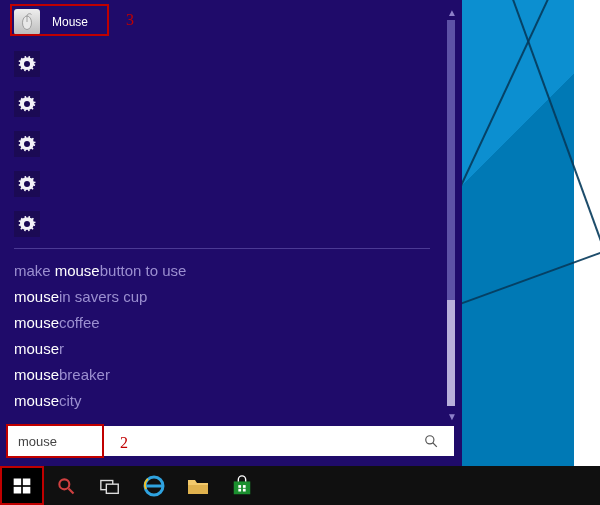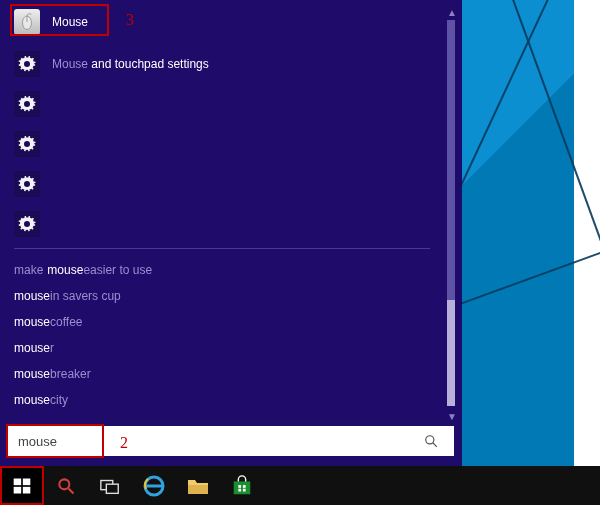--- a/index.html
+++ b/index.html
@@ -35,21 +35,21 @@
   .dim { color:#9b8fd0; }
   .item-text { white-space:nowrap; }
 
   .top-item { height:44px; }
   .annot-box1 { position:absolute; left:10px; top:4px; width:99px; height:32px; border:2px solid #c00000; pointer-events:none; }
   .annot-3 { position:absolute; left:126px; top:11px; color:#c00000; font-size:16px; font-family:serif; }
 
   .divider { margin:4px 14px 8px 14px; border:none; border-top:1px solid #4b3a95; }
 
   .suggestions { padding-left:14px; }
-  .sugg { height:26px; display:flex; align-items:center; font-size:12px; color:#fff; cursor:pointer; }
+  .sugg { height:26px; display:flex; align-items:center; font-size:15px; color:#fff; cursor:pointer; }
   .sugg .pre-dim { color:#9b8fd0; margin-right:4px; }
   .sugg .post-dim { color:#9b8fd0; margin-left:0; }
 
   .scrollbar { position:absolute; right:2px; top:4px; width:16px; height:420px; }
   .sb-track { position:absolute; left:3px; top:16px; width:8px; height:386px; background:#b8b0db; }
   .sb-thumb { position:absolute; left:3px; top:16px; width:8px; height:280px; background:#5d52a6; }
   .sb-btn { position:absolute; left:0; width:16px; height:16px; display:flex; align-items:center; justify-content:center; color:#8d80c9; font-size:10px; }
   .sb-up { top:0; } .sb-down { bottom:0; }
 
   .search-box {
@@ -102,21 +102,20 @@
         </div>
         <div class="item">
           <span class="icon-box">
             <div class="gear-tile">
               <svg width="18" height="18" viewBox="0 0 24 24" fill="#fff">
                 <path d="M12 8a4 4 0 100 8 4 4 0 000-8zm9 4l2 .5-.5 2-2-.3a9 9 0 01-1 2.4l1.3 1.6-1.4 1.4-1.6-1.3a9 9 0 01-2.4 1l.3 2-2 .5-.5-2a9 9 0 01-2.6 0l-.5 2-2-.5.3-2a9 9 0 01-2.4-1l-1.6 1.3-1.4-1.4 1.3-1.6a9 9 0 01-1-2.4l-2 .3-.5-2 2-.5a9 9 0 010-2.6l-2-.5.5-2 2 .3a9 9 0 011-2.4L3.5 4.9l1.4-1.4 1.6 1.3a9 9 0 012.4-1l-.3-2 2-.5.5 2a9 9 0 012.6 0l.5-2 2 .5-.3 2a9 9 0 012.4 1l1.6-1.3 1.4 1.4-1.3 1.6a9 9 0 011 2.4l2-.3.5 2-2 .5a9 9 0 010 2.6z" opacity="0.95"></path>
                 <circle cx="12" cy="12" r="3" fill="#1b0a54"></circle>
               </svg>
             </div>
           </span>
-          <span class="item-text"><span class="dim">Mouse</span><span> and touchpad settings</span></span>
         </div>
         <div class="item">
           <span class="icon-box">
             <div class="gear-tile">
               <svg width="18" height="18" viewBox="0 0 24 24" fill="#fff">
                 <path d="M12 8a4 4 0 100 8 4 4 0 000-8zm9 4l2 .5-.5 2-2-.3a9 9 0 01-1 2.4l1.3 1.6-1.4 1.4-1.6-1.3a9 9 0 01-2.4 1l.3 2-2 .5-.5-2a9 9 0 01-2.6 0l-.5 2-2-.5.3-2a9 9 0 01-2.4-1l-1.6 1.3-1.4-1.4 1.3-1.6a9 9 0 01-1-2.4l-2 .3-.5-2 2-.5a9 9 0 010-2.6l-2-.5.5-2 2 .3a9 9 0 011-2.4L3.5 4.9l1.4-1.4 1.6 1.3a9 9 0 012.4-1l-.3-2 2-.5.5 2a9 9 0 012.6 0l.5-2 2 .5-.3 2a9 9 0 012.4 1l1.6-1.3 1.4 1.4-1.3 1.6a9 9 0 011 2.4l2-.3.5 2-2 .5a9 9 0 010 2.6z" opacity="0.95"></path>
                 <circle cx="12" cy="12" r="3" fill="#1b0a54"></circle>
               </svg>
             </div>
           </span>
@@ -149,21 +148,21 @@
                 <circle cx="12" cy="12" r="3" fill="#1b0a54"></circle>
               </svg>
             </div>
           </span>
         </div>
         <hr class="divider">
         <div class="suggestions">
           <div class="sugg">
             <span class="pre-dim">make </span>
             <span>mouse</span>
-            <span class="post-dim"> easier to use</span>
+            <span class="post-dim"> button to use</span>
           </div>
           <div class="sugg">
             <span>mouse</span>
             <span class="post-dim"> in savers cup</span>
           </div>
           <div class="sugg">
             <span>mouse</span>
             <span class="post-dim">coffee</span>
           </div>
           <div class="sugg">

